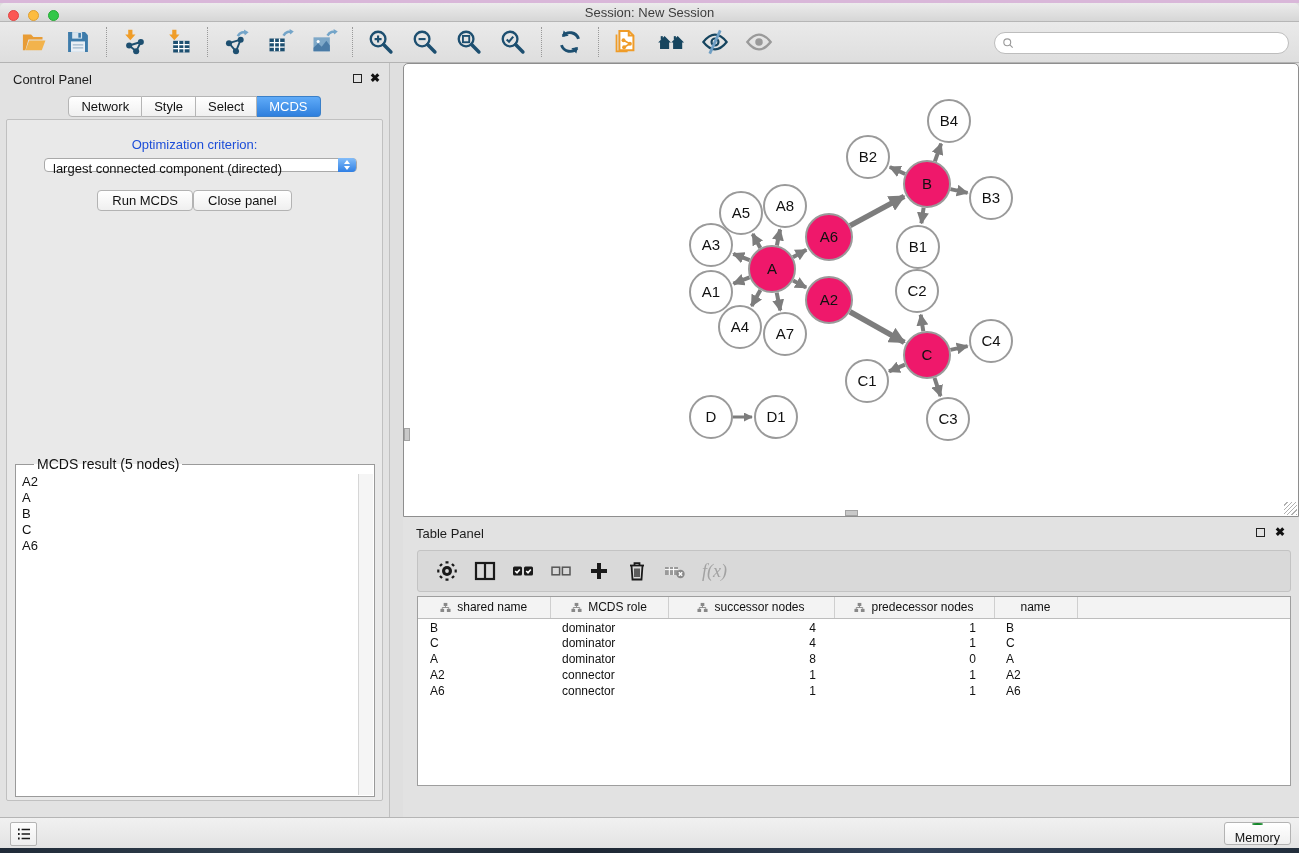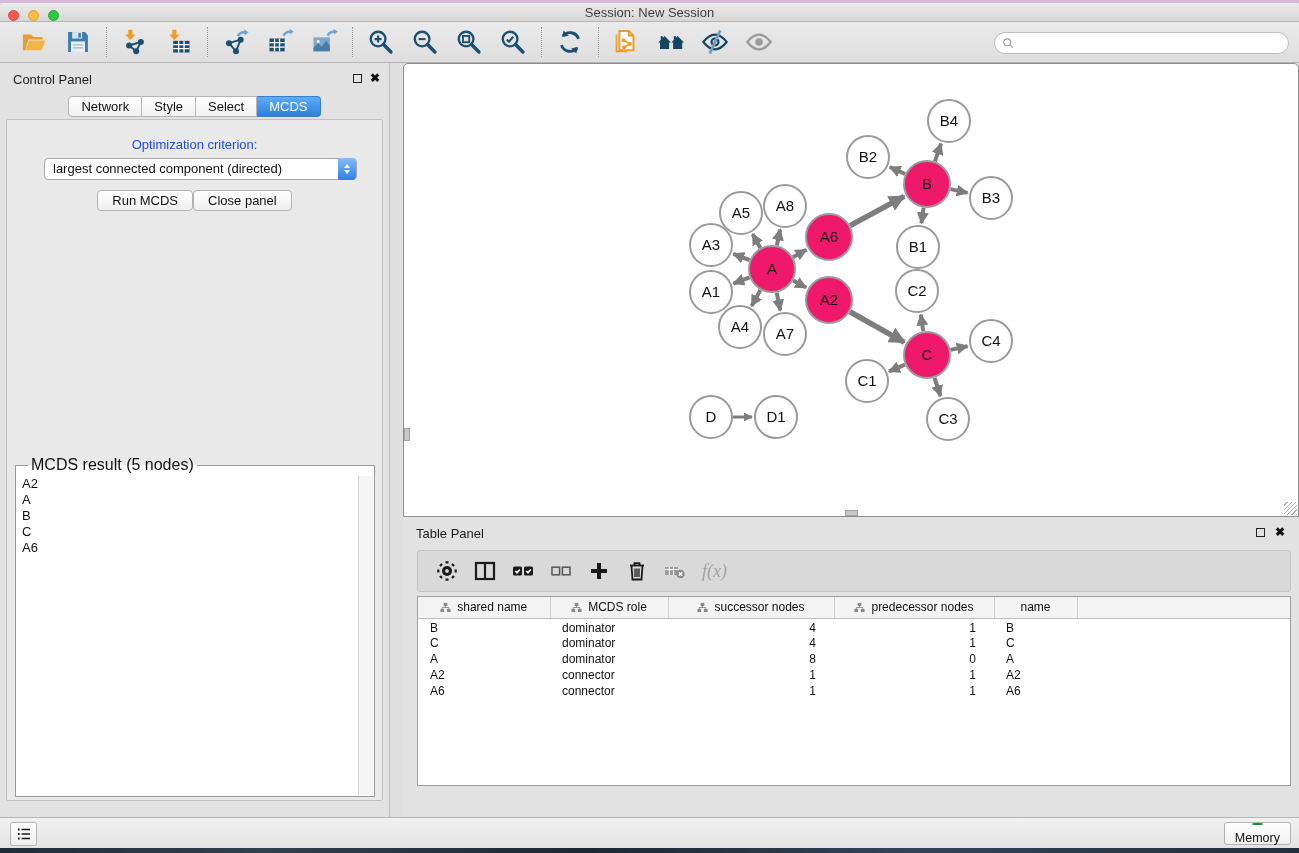--- a/index.html
+++ b/index.html
@@ -38,33 +38,33 @@
   .seg{display:flex;}
   .seg .tab{background:linear-gradient(#ffffff,#f0f0f0);border:1px solid #b5b5b5;border-left:none;
     font-size:13px;color:#111;padding:2px 12px;height:21px;line-height:16px;}
   .seg .tab:first-child{border-left:1px solid #b5b5b5;border-radius:4px 0 0 4px;}
   .seg .tab:last-child{border-radius:0 4px 4px 0;}
   .seg .tab.active{background:linear-gradient(#5fabf8,#2f7fdd);border-color:#3a7fc8;color:#fff;}
   #cp-tabs{position:absolute;top:33px;left:0;right:0;display:flex;justify-content:center;}
   #cp-box{position:absolute;left:6px;top:56px;width:377px;height:682px;background:#e9e9e9;
     border:1px solid #c0c0c0;border-radius:2px;}
   #crit-label{position:absolute;top:17px;left:0;right:0;text-align:center;font-size:13px;color:#1d4ed8;}
-  #crit-select{position:absolute;left:37px;top:38px;width:313px;height:22px;background:#fff;
+  #crit-select{position:absolute;left:37px;top:38px;width:313px;height:14px;background:#fff;
     border:1px solid #a9a9a9;border-radius:4px;}
   #crit-select .val{font-size:13px;line-height:20px;padding-left:8px;color:#111;white-space:nowrap;overflow:hidden;}
   #crit-select .stepper{position:absolute;right:0;top:-1px;bottom:-1px;width:18px;border-radius:0 4px 4px 0;
     background:linear-gradient(#83bdf9,#2f7fe4);display:flex;flex-direction:column;align-items:center;justify-content:center;gap:2px;}
   .chev-up{width:0;height:0;border-left:3.5px solid transparent;border-right:3.5px solid transparent;border-bottom:4.5px solid #fff;}
   .chev-dn{width:0;height:0;border-left:3.5px solid transparent;border-right:3.5px solid transparent;border-top:4.5px solid #fff;}
   #cp-buttons{position:absolute;top:70px;left:0;right:0;display:flex;justify-content:center;gap:0;}
   .btn{background:linear-gradient(#ffffff,#efefef);border:1px solid #b3b3b3;border-radius:4px;
     font-size:13px;color:#111;padding:2px 14px;height:21px;line-height:15px;}
   #mcds-fieldset{position:absolute;left:8px;top:336px;width:360px;height:341px;border:1px solid #9a9a9a;
     margin:0;padding:0;background:#fff;}
-  #mcds-fieldset legend{font-size:16px;color:#111;margin-left:12px;padding:0 3px;background:transparent;}
+  #mcds-fieldset legend{font-size:14px;color:#111;margin-left:18px;padding:0 3px;background:transparent;}
   #mcds-list{position:absolute;left:1px;top:2px;right:17px;bottom:1px;background:#fff;overflow:hidden;}
   #mcds-list .li{font-size:13px;line-height:16px;padding-left:5px;color:#111;}
   #mcds-scroll{position:absolute;top:2px;right:1px;bottom:1px;width:15px;background:#f5f5f5;border-left:1px solid #d6d6d6;}
   
   #net-window{position:absolute;left:403px;top:63px;width:896px;height:454px;background:#fff;
     border:1px solid #8e8e8e;border-radius:5px 5px 0 0;}
   #net-titlebar{position:relative;height:24px;background:linear-gradient(#f4f4f4,#d8d8d8);
     border-bottom:1px solid #ababab;border-radius:5px 5px 0 0;}
   #net-titlebar .tl{top:7px;width:10px;height:10px;}
   #net-titlebar .tl.red{left:10px;background:#fc5753;border:1px solid #df4744;}

